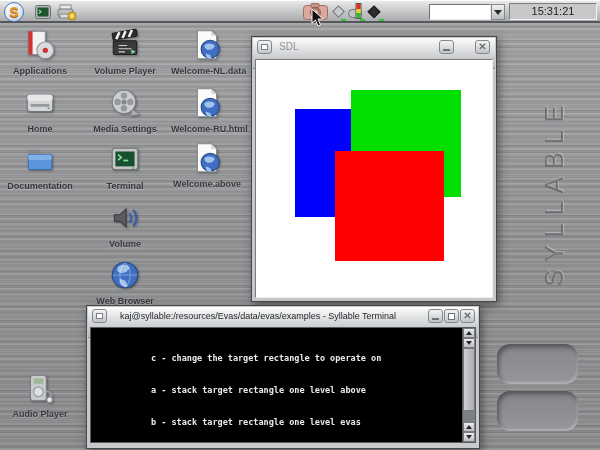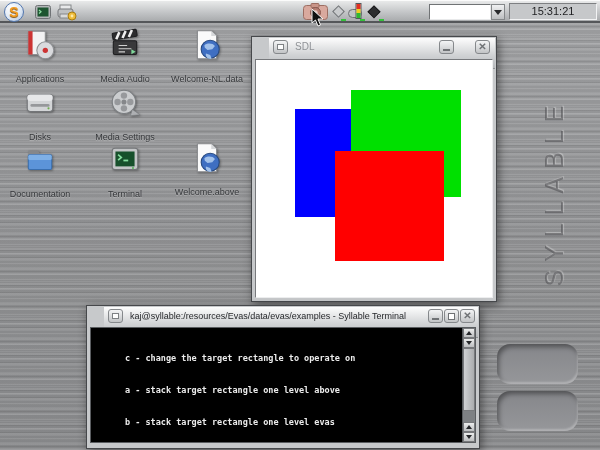--- a/index.html
+++ b/index.html
@@ -32,39 +32,39 @@
     background:#fff; font-size:10px; padding:0 2px; }
   #combo .drop-btn { width:14px; height:16px; background:linear-gradient(180deg,#f0f1f2,#bdbfc1);
     border:1px solid #85888a; display:flex; align-items:center; justify-content:center; cursor:pointer; }
   .tri-down { width:0; height:0; border-left:4px solid transparent; border-right:4px solid transparent; border-top:5px solid #2a2b2d; }
   .green-dash { position:absolute; top:19px; width:5px; height:2px; background:#35c23c; }
 
   
   .dicon { position:absolute; width:72px; text-align:center; cursor:pointer; }
   .dicon svg { width:34px; height:34px; display:block; margin:0 auto;
     filter:drop-shadow(1px 1.5px 1px rgba(0,0,0,.35)); }
-  .dicon .lbl { font-size:9px; font-weight:normal; color:#35373a; margin-top:12px;
+  .dicon .lbl { font-size:9px; font-weight:bold; color:#35373a; margin-top:4px;
     white-space:nowrap; text-shadow:0 1px 1px rgba(255,255,255,.35); }
   .dicon.selected { background:#b7c3de; border-radius:7px; padding:4px 0 4px;
     box-shadow:0 0 0 1px rgba(90,110,160,.35); }
   .dicon.selected .lbl { color:#2b3b63; text-shadow:none; }
 
   
   #wp-text { position:absolute; left:460px; top:172px; width:200px; height:40px;
     transform:rotate(-90deg); transform-origin:center; text-align:center;
     font-size:25px; font-weight:200; letter-spacing:8px; color:rgba(72,73,76,.55);
     text-shadow:1px 1px 1px rgba(255,255,255,.30); }
   .wp-bar { position:absolute; left:497px; width:81px; height:40px; border-radius:13px;
     background:linear-gradient(180deg,#85868a,#96979a);
     box-shadow:inset 2px 3px 5px rgba(0,0,0,.40), inset -1px -2px 2px rgba(255,255,255,.30); }
 
   
   .win { position:absolute; background:#c7c9cb; border:1px solid #46484b;
     box-shadow:2px 3px 9px rgba(0,0,0,.45); }
-  .titlebar { position:absolute; left:17px; right:1px; top:1px; height:31px;
+  .titlebar { position:absolute; left:1px; right:1px; top:1px; height:31px;
     background:linear-gradient(180deg,#fdfdfd,#d2d4d6 55%,#b6b9bc);
     border-bottom:1px solid #8e9194; }
   .titlebar .title { position:absolute; left:26px; top:3px; font-size:10px; }
   .tb-btn { position:absolute; top:2px; width:15px; height:14px; border:1px solid #85888b;
     border-radius:3px; background:linear-gradient(180deg,#f4f5f6,#c2c4c6);
     display:flex; align-items:center; justify-content:center; cursor:pointer; }
   .depth-btn { left:4px; }
   .depth-btn .sq { width:7px; height:6px; background:#fdfdfd; border:1px solid #7e8184; }
   .glyph-min { width:7px; height:2px; background:#6f7275; margin-top:6px; }
   .glyph-max { width:7px; height:7px; border:1.5px solid #6f7275; background:#fff; }
@@ -75,26 +75,26 @@
   #sdl-win .title { color:#8f9296; }
   #sdl-canvas { position:absolute; left:3px; right:3px; top:22px; bottom:3px;
     background:#fff; border:1px solid; border-color:#77797c #edeeef #edeeef #77797c; overflow:hidden; }
   .ev-rect { position:absolute; }
   #rect-blue  { left:39px; top:49px; width:57px;  height:108px; }
   #rect-green { left:95px; top:30px; width:110px; height:107px; }
   #rect-red   { left:79px; top:91px; width:109px; height:110px; }
 
   
   #term-win { left:86px; top:305px; width:394px; height:144px; z-index:40; }
-  #term-win .title { color:#26282b; }
+  #term-win .title { color:#26282b;margin-left:6px; }
   #term-body { position:absolute; left:3px; right:3px; top:21px; bottom:5px;
     background:#000; border:1px solid #5a5d60; display:flex; }
   #term-text { flex:1; padding:3px 0 0 34px; overflow:hidden;
     font-family:"DejaVu Sans Mono", monospace; font-size:8.5px; font-weight:bold;
-    line-height:10.8px; color:#ececec; white-space:pre; }
+    line-height:10.8px; color:#ececec; white-space:pre;margin-left:26px; }
   #term-scroll { width:13px; background:#8e9194; border-left:1px solid #5a5d60;
     display:flex; flex-direction:column; }
   .sb-btn { height:10px; background:linear-gradient(180deg,#eceded,#bcbec0);
     border:1px solid #77797c; display:flex; align-items:center; justify-content:center; cursor:pointer; }
   .sb-tri-up { width:0; height:0; border-left:3px solid transparent; border-right:3px solid transparent; border-bottom:4px solid #26282b; }
   .sb-tri-dn { width:0; height:0; border-left:3px solid transparent; border-right:3px solid transparent; border-top:4px solid #26282b; }
   #sb-thumb { height:63px; background:linear-gradient(90deg,#d0d2d4,#aaacae);
     border:1px solid #77797c; cursor:grab; }
   #sb-trough { flex:1; background:#7e8184; }
 
@@ -172,42 +172,52 @@
       </svg>
     <div class="lbl">Applications</div>
   </div>
   <div class="dicon" style="left:4px;top:86px">
     <svg viewBox="0 0 32 32">
         <rect x="4" y="8" width="24" height="16" rx="3" fill="#d3d5d7" stroke="#737578"></rect>
         <rect x="4" y="8" width="24" height="6" rx="3" fill="#e6e7e9"></rect>
         <rect x="7" y="17" width="18" height="2.5" rx="1.2" fill="#96989b"></rect>
         <circle cx="24" cy="21" r="1" fill="#6fae4f"></circle>
       </svg>
-    <div class="lbl">Disks</div>
+    <div class="lbl">Home</div>
   </div>
   <div class="dicon" style="left:4px;top:143px">
     <svg viewBox="0 0 32 32">
         <path d="M5 7h9l2 3h11v15H5z" fill="#85878a"></path>
         <rect x="5" y="11" width="22" height="14" rx="1.5" fill="#5c94d9" stroke="#3a6faf"></rect>
         <rect x="5" y="11" width="22" height="5" rx="1.5" fill="#7fb0e6"></rect>
       </svg>
     <div class="lbl">Documentation</div>
+  </div>
+  <div class="dicon" style="left:4px;top:371px">
+    <svg viewBox="0 0 32 32">
+        <rect x="7" y="4" width="15" height="24" rx="3" fill="#c7c9cb" stroke="#7b7e81"></rect>
+        <rect x="10" y="7" width="9" height="5" rx="1" fill="#9fb89a"></rect>
+        <circle cx="14.5" cy="19.5" r="4.5" fill="#dfe1e3" stroke="#8d8f92"></circle>
+        <path d="M22 19c5 0 6 5 3 8" fill="none" stroke="#989a9d" stroke-width="2"></path>
+        <circle cx="25" cy="27" r="2.6" fill="#e6e8ea" stroke="#8d8f92"></circle>
+      </svg>
+    <div class="lbl">Audio Player</div>
   </div>
 
   <div class="dicon" style="left:89px;top:28px">
     <svg viewBox="0 0 32 32">
         <rect x="5" y="12" width="22" height="13" rx="1.5" fill="#39393b" stroke="#1e1e20"></rect>
         <g transform="rotate(-10 5 12)">
           <rect x="5" y="5" width="23" height="6.5" rx="1" fill="#2c2c2e" stroke="#1e1e20"></rect>
           <path d="M8 11l4-6M14 11l4-6M20 11l4-6" stroke="#f0f0f0" stroke-width="2.4"></path>
         </g>
         <path d="M10 16.5h8M10 19.5h12M10 22.5h6" stroke="#cfcfcf" stroke-width="1.1"></path>
         <path d="M22 20l4 2.4-4 2.4z" fill="#7fd89a"></path>
       </svg>
-    <div class="lbl">Media Audio</div>
+    <div class="lbl">Volume Player</div>
   </div>
   <div class="dicon" style="left:89px;top:143px">
     <svg viewBox="0 0 32 32">
         <rect x="4" y="5" width="24" height="20" rx="2.5" fill="#c3c5c7" stroke="#737578"></rect>
         <rect x="7" y="8" width="18" height="14" fill="#17502c"></rect>
         <path d="M9.5 11l3 2.6-3 2.6" stroke="#86dda0" stroke-width="1.6" fill="none"></path>
         <rect x="14.5" y="15.6" width="4.5" height="1.7" fill="#86dda0"></rect>
         <circle cx="23.5" cy="23.5" r="1" fill="#55b35a"></circle>
       </svg>
     <div class="lbl">Terminal</div>
@@ -217,30 +227,56 @@
         <circle cx="15" cy="15" r="11" fill="#cbcdcf" stroke="#7b7e81"></circle>
         <circle cx="15" cy="15" r="2.4" fill="#85878a"></circle>
         <circle cx="15" cy="9" r="3" fill="#97999c"></circle>
         <circle cx="21" cy="15" r="3" fill="#97999c"></circle>
         <circle cx="15" cy="21" r="3" fill="#97999c"></circle>
         <circle cx="9" cy="15" r="3" fill="#97999c"></circle>
         <path d="M23 22l7 5-9 1z" fill="#aeb0b3" stroke="#7b7e81" stroke-width=".6"></path>
       </svg>
     <div class="lbl">Media Settings</div>
   </div>
+  <div class="dicon" style="left:89px;top:201px">
+    <svg viewBox="0 0 32 32">
+        <path d="M6 13h5l6-5.5v17L11 19H6z" fill="#5a5c5f" stroke="#3b3d3f"></path>
+        <path d="M20 11.5a6.5 6.5 0 010 9M23.5 8.5a10.5 10.5 0 010 15" stroke="#3a5cab" stroke-width="2" fill="none"></path>
+      </svg>
+    <div class="lbl">Volume</div>
+  </div>
+  <div class="dicon" style="left:89px;top:258px">
+    <svg viewBox="0 0 32 32">
+        <circle cx="16" cy="16" r="12" fill="#3f6fc2" stroke="#27497f"></circle>
+        <path d="M9 9c3-3.5 9-3.5 11.5.5l-3.5 4-5.5.8-3-2.6z" fill="#a3c2ea"></path>
+        <path d="M11 19.5l5.5 2 2 5.3c-4.5 1.2-8.6-2.5-7.5-7.3z" fill="#a3c2ea"></path>
+        <path d="M4.5 16h23M16 4.5c6.5 6 6.5 17 0 23M16 4.5c-6.5 6-6.5 17 0 23" stroke="rgba(255,255,255,.35)" fill="none" stroke-width="1"></path>
+      </svg>
+    <div class="lbl">Web Browser</div>
+  </div>
 
   <div class="dicon" style="left:171px;top:28px">
     <svg viewBox="0 0 32 32">
         <path d="M7 2.5h13l5 5V29H7z" fill="#fafafa" stroke="#8a8c8f"></path>
         <path d="M20 2.5l5 5h-5z" fill="#d6d8da"></path>
         <circle cx="19" cy="20" r="8.5" fill="#3f6fc2" stroke="#27497f"></circle>
         <path d="M13.5 16.5c2-2.5 8-2.5 10 .5l-2.5 3-4.5.6-2.5-2z" fill="#a3c2ea"></path>
         <path d="M15 24l4 1.4 1.4 3.6c-3.2.8-6.2-1.7-5.4-5z" fill="#a3c2ea"></path>
       </svg>
     <div class="lbl">Welcome-NL.data</div>
+  </div>
+  <div class="dicon" style="left:171px;top:86px">
+    <svg viewBox="0 0 32 32">
+        <path d="M7 2.5h13l5 5V29H7z" fill="#fafafa" stroke="#8a8c8f"></path>
+        <path d="M20 2.5l5 5h-5z" fill="#d6d8da"></path>
+        <circle cx="19" cy="20" r="8.5" fill="#3f6fc2" stroke="#27497f"></circle>
+        <path d="M13.5 16.5c2-2.5 8-2.5 10 .5l-2.5 3-4.5.6-2.5-2z" fill="#a3c2ea"></path>
+        <path d="M15 24l4 1.4 1.4 3.6c-3.2.8-6.2-1.7-5.4-5z" fill="#a3c2ea"></path>
+      </svg>
+    <div class="lbl">Welcome-RU.html</div>
   </div>
   <div class="dicon" style="left:171px;top:141px">
     <svg viewBox="0 0 32 32">
         <path d="M7 2.5h13l5 5V29H7z" fill="#fafafa" stroke="#8a8c8f"></path>
         <path d="M20 2.5l5 5h-5z" fill="#d6d8da"></path>
         <circle cx="19" cy="20" r="8.5" fill="#3f6fc2" stroke="#27497f"></circle>
         <path d="M13.5 16.5c2-2.5 8-2.5 10 .5l-2.5 3-4.5.6-2.5-2z" fill="#a3c2ea"></path>
         <path d="M15 24l4 1.4 1.4 3.6c-3.2.8-6.2-1.7-5.4-5z" fill="#a3c2ea"></path>
       </svg>
     <div class="lbl">Welcome.above</div>

